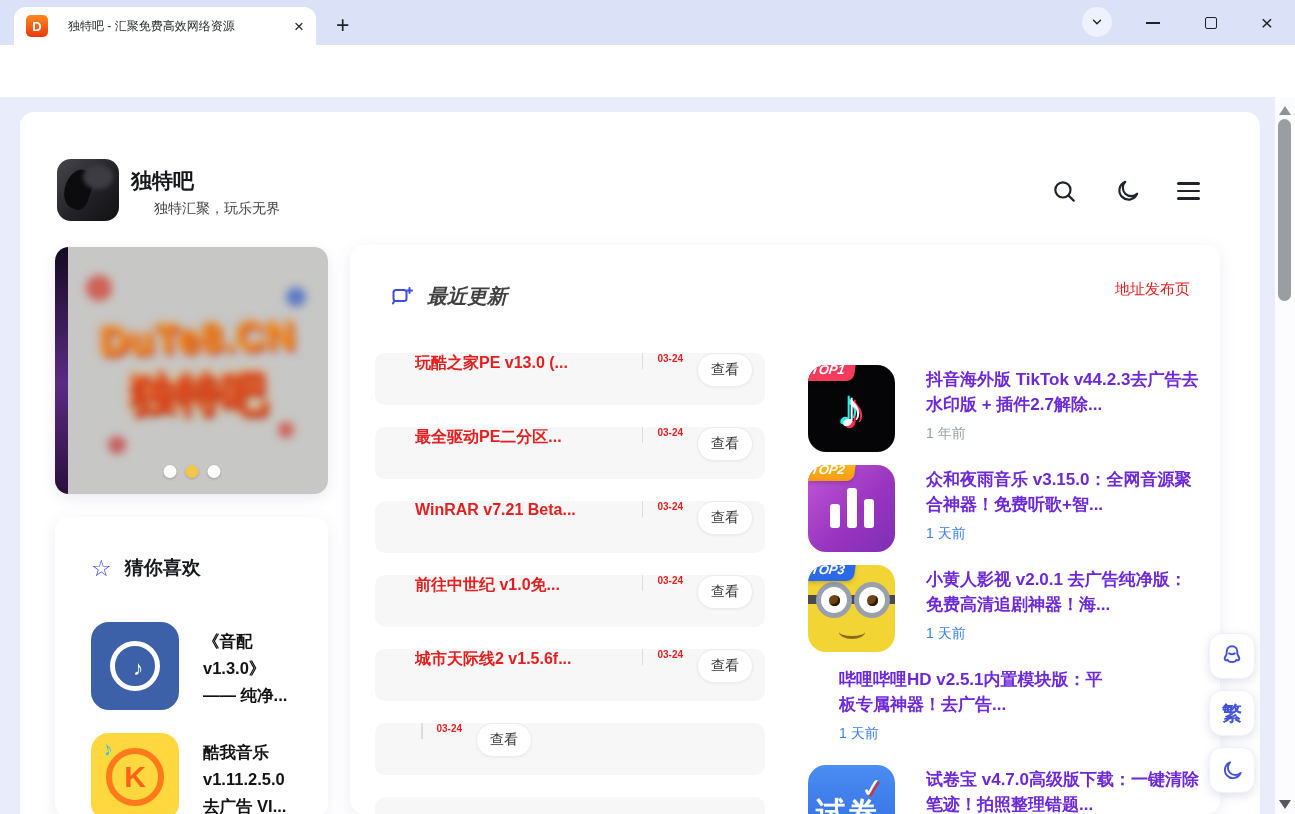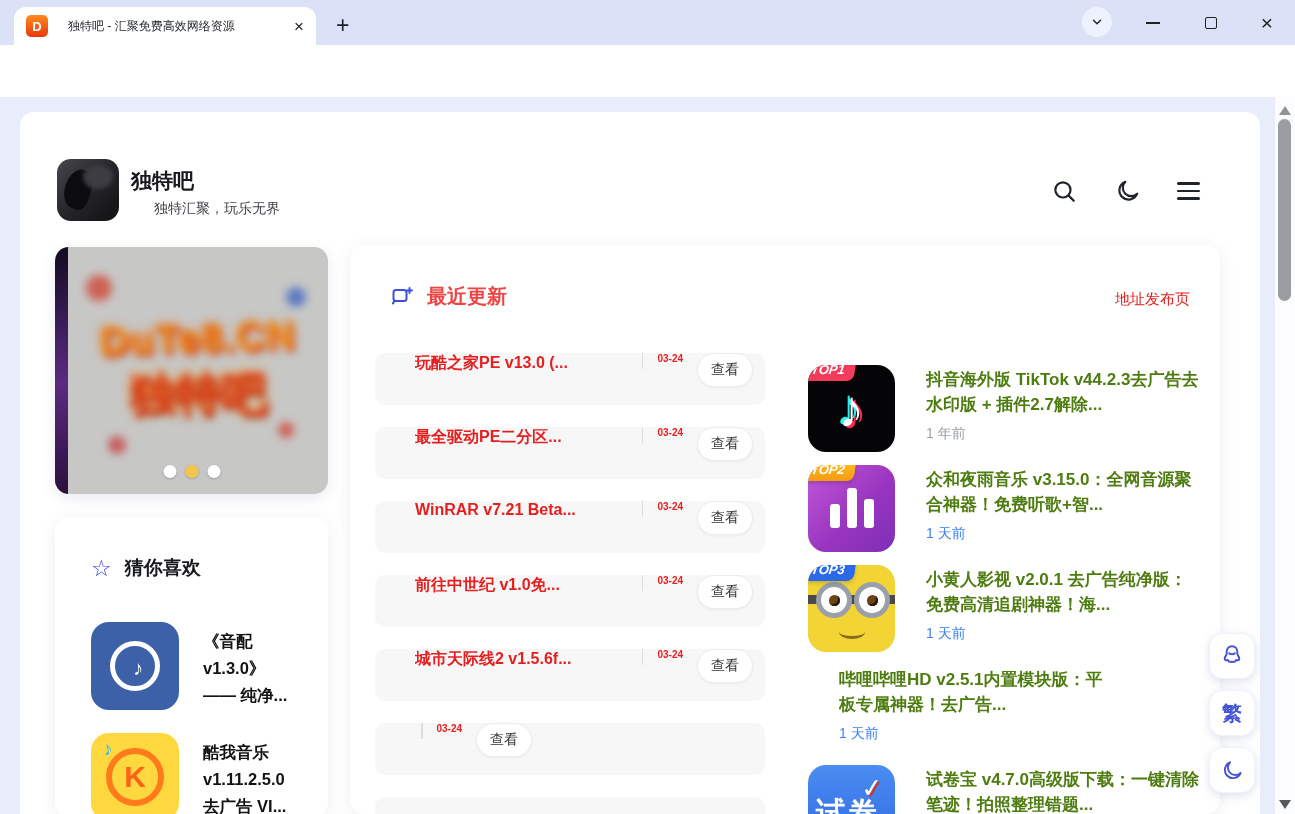--- a/index.html
+++ b/index.html
@@ -85,42 +85,42 @@
   .ic-yinpei .ring { width:50px; height:50px; border:5px solid #fff; border-radius:50%; display:flex; align-items:center; justify-content:center; }
   .ic-yinpei .note { color:#fff; font-size:20px; font-weight:bold; margin-left:6px; margin-top:4px; }
   .ic-kuwo { background:#ffd83f; display:flex; align-items:center; justify-content:center; }
   .ic-kuwo .ring { width:58px; height:58px; border:6px solid #ff7a1a; border-radius:50%; display:flex; align-items:center; justify-content:center; }
   .ic-kuwo .k { font-size:30px; font-weight:900; color:#ff6216; }
   .ic-kuwo .note { position:absolute; top:5px; left:12px; color:#2fc1ea; font-size:19px; font-weight:bold; transform:rotate(-14deg); }
 
   .main-card { position:absolute; left:330px; top:133px; width:870px; height:569px; background:#fff;
                border-radius:14px; box-shadow:0 4px 16px rgba(80,90,150,.10); overflow:hidden; }
   .mc-head { position:absolute; left:40px; top:38px; display:flex; align-items:center; gap:13px; }
-  .mc-title { font-size:20px; font-weight:bold; color:#ef4444; }
-  .mc-link { position:absolute; right:30px; top:45px; font-size:15px; color:#e61e1e; cursor:pointer; }
+  .mc-title { font-size:20px; font-weight:bold; color:#404040;font-style:italic; }
+  .mc-link { position:absolute; right:30px; top:35px; font-size:15px; color:#e61e1e; cursor:pointer; }
 
   .rows { position:absolute; left:25px; top:108px; width:390px; }
   .row { width:390px; height:52px; background:#f7f7f8; border-radius:10px; margin-bottom:22px;
          display:flex; padding:0 12px 0 40px; cursor:pointer; }
   .row-title { font-size:16px; font-weight:bold; color:#e61e1e; white-space:nowrap; overflow:hidden; flex:1; }
   .row-div { width:1.5px; height:16px; background:#dcdcdc; margin:0 14px 0 6px; flex:none; }
   .row-date { font-size:10px; font-weight:bold; color:#e61e1e; flex:none; }
   .row-btn { margin-left:14px; flex:none; width:56px; height:34px; background:#fff; border:1px solid #ececec;
              border-radius:18px; font-size:14px; color:#333; display:flex; align-items:center; justify-content:center;
              box-shadow:0 1px 3px rgba(0,0,0,.05); cursor:pointer; }
 
   .tops { position:absolute; left:458px; top:120px; width:392px; }
   .t-item { display:flex; margin-bottom:13px; height:87px; cursor:pointer; }
   .t-icon { width:87px; height:87px; border-radius:18px; flex:none; position:relative; }
   .t-badge { position:absolute; left:-7px; top:-6px; padding:3px 10px 4px; border-radius:7px;
              color:#fff; font-size:13px; font-weight:bold; font-style:italic; transform:skewX(-8deg); z-index:2;
              box-shadow:0 2px 4px rgba(0,0,0,.18); }
   .b1 { background:#f43b5c; } .b2 { background:linear-gradient(180deg,#ffc21c,#f59a14); } .b3 { background:#2a6ae8; }
   .t-body { margin-left:31px; padding-top:2px; width:274px; }
-  .t-title { font-size:17px; font-weight:bold; color:#4d7c0f; line-height:25px;
+  .t-title { font-size:17px; font-weight:bold; color:#6d28d9; line-height:25px;
              display:-webkit-box; -webkit-line-clamp:2; -webkit-box-orient:vertical; overflow:hidden; }
   .t-time { margin-top:8px; font-size:14px; }
   .time-gray { color:#9aa0a6; } .time-red { color:#3b82f6; }
 
   .ic-tiktok { background:#050508; overflow:hidden; display:flex; align-items:center; justify-content:center; }
   .ic-tiktok .note { color:#fff; font-size:52px; font-weight:bold;
                      text-shadow:-3px -2px 0 #25f4ee, 3px 2px 0 #fe2c55; }
   .ic-mbars { background:linear-gradient(135deg,#c159d8 0%,#9a35c0 55%,#7d2fb5 100%); overflow:hidden;
               display:flex; align-items:flex-end; justify-content:center; gap:7px; padding-bottom:24px; }
   .ic-mbars i { display:block; width:10px; background:#fff; border-radius:3px; }

